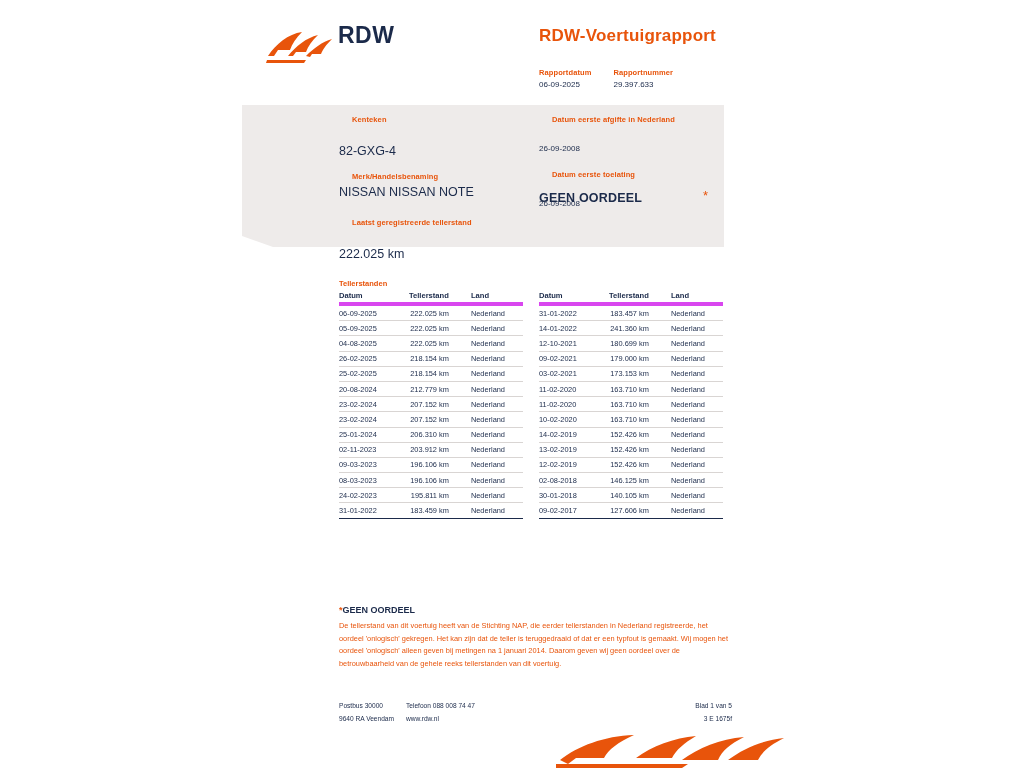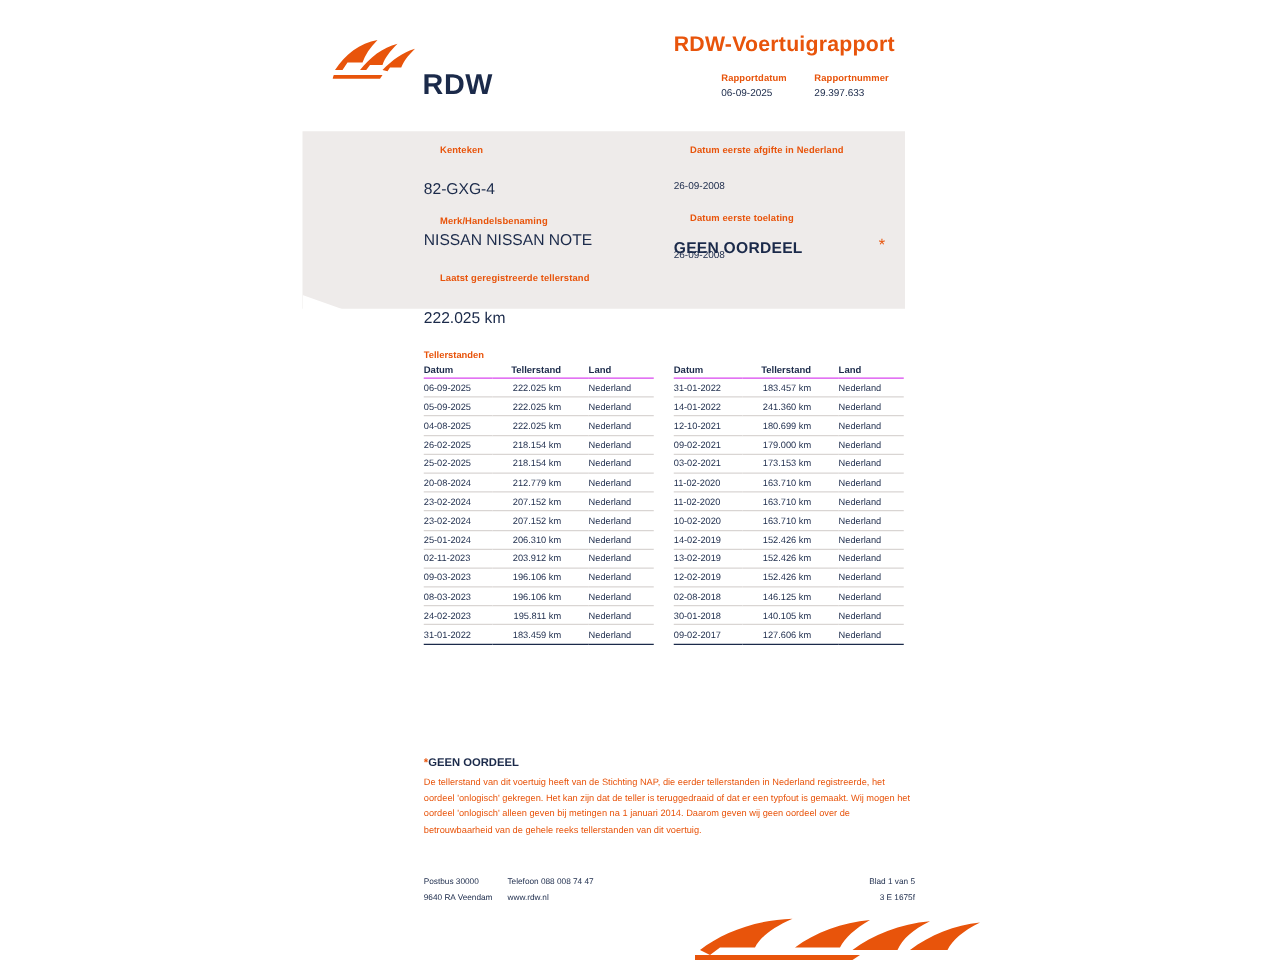--- a/index.html
+++ b/index.html
@@ -36,37 +36,35 @@
     width: 68px; height: 34px;
   }
   .logo-text {
     position: absolute;
     left: 72px;
     top: 0px;
     font-size: 23px;
     font-weight: bold;
     letter-spacing: 0.5px;
     color: #1b2a4a;
-    margin-top: 32px;
   }
   .report-title {
     position: absolute;
     left: 539px;
     top: 26px;
     font-size: 17px;
     font-weight: bold;
     color: #e8540b;
     letter-spacing: 0.2px;
   }
   .meta-block {
     position: absolute;
     left: 539px;
-    top: 58px;
+    top: 68px;
     width: 300px;
-    margin-left: 38px;
   }
   .meta-col {
     display: inline-block;
     vertical-align: top;
   }
   .meta-col.first { width: 70px; }
   .meta-label {
     font-size: 7.5px;
     font-weight: bold;
     color: #e8540b;
@@ -159,21 +157,21 @@
     font-size: 7.6px;
     color: #1b2a4a;
   }
   .tbl.left { left: 339px; top: 291px; width: 184px; }
   .tbl.right { left: 539px; top: 291px; width: 184px; }
   .tbl th {
     text-align: left;
     font-size: 7.6px;
     font-weight: bold;
     padding: 0 0 2px 0;
-    border-bottom: 1px solid #d946ef;
+    border-bottom: 4px solid #d946ef;
   }
   .tbl th.c-date { width: 62px; }
   .tbl th.c-mil  { width: 62px; text-align: right; padding-right: 22px;}
   .tbl th.c-land { width: 60px; }
   .tbl td {
     padding: 2.6px 0 2.6px 0;
     border-bottom: 1px solid #d9d5d3;
     font-size: 7.4px;
     white-space: nowrap;
   }

